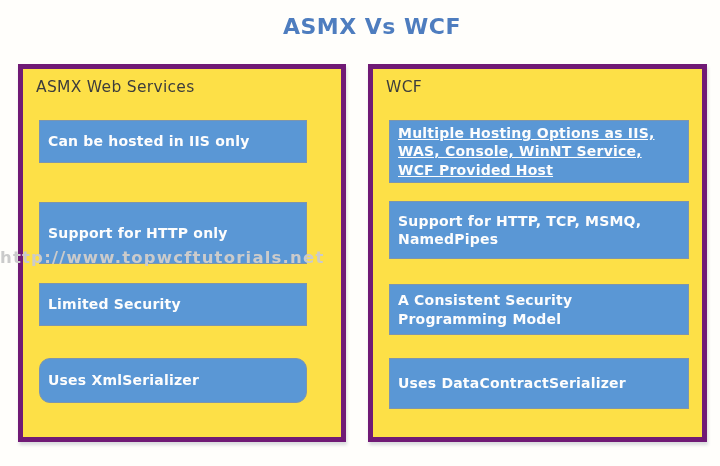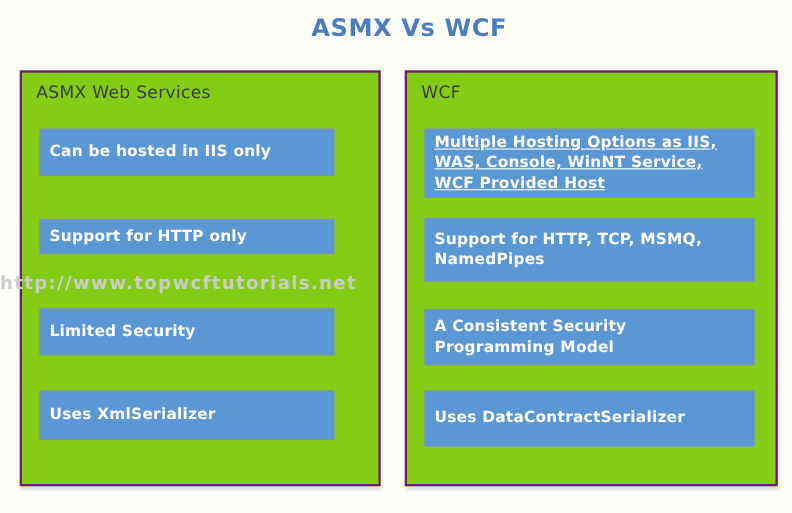--- a/index.html
+++ b/index.html
@@ -25,22 +25,22 @@
       font-size: 22px;
       font-weight: bold;
       letter-spacing: 0.5px;
       color: #4e7dbf;
       padding-left: 12px;
     }
     .panel {
       position: absolute;
       top: 64px;
       height: 378px;
-      background: #84cc16;
-      border: 2px solid #701a75;
+      background: #fde047;
+      border: 5px solid #701a75;
       box-shadow: 1px 3px 3px rgba(130, 140, 155, 0.30);
       box-sizing: border-box;
     }
     .panel-left  { left: 18px;  width: 328px; }
     .panel-right { left: 368px; width: 339px; }
     .panel-header {
       position: absolute;
       top: 9px;
       left: 13px;
       font-size: 15.5px;
@@ -58,23 +58,23 @@
       line-height: 1.3;
       display: flex;
       align-items: center;
       padding: 4px 8px;
       box-sizing: border-box;
       white-space: pre-line;
     }
     .panel-left  .box { left: 16px; width: 268px; }
     .panel-right .box { left: 16px; width: 300px; }
     .l1 { top: 51px;  height: 43px; }
-    .l2 { top: 133px; height: 32px; }
+    .l2 { top: 133px; height: 62px; }
     .l3 { top: 214px; height: 43px; }
-    .l4 { top: 289px; height: 45px; }
+    .l4 { top: 289px; height: 45px; border-radius: 11px; }
     .r1 { top: 51px;  height: 63px; text-decoration: underline; }
     .r2 { top: 132px; height: 58px; }
     .r3 { top: 215px; height: 51px; }
     .r4 { top: 289px; height: 51px; }
     .watermark {
       position: absolute;
       top: 248px;
       left: 0;
       width: 720px;
       font-size: 16.5px;

